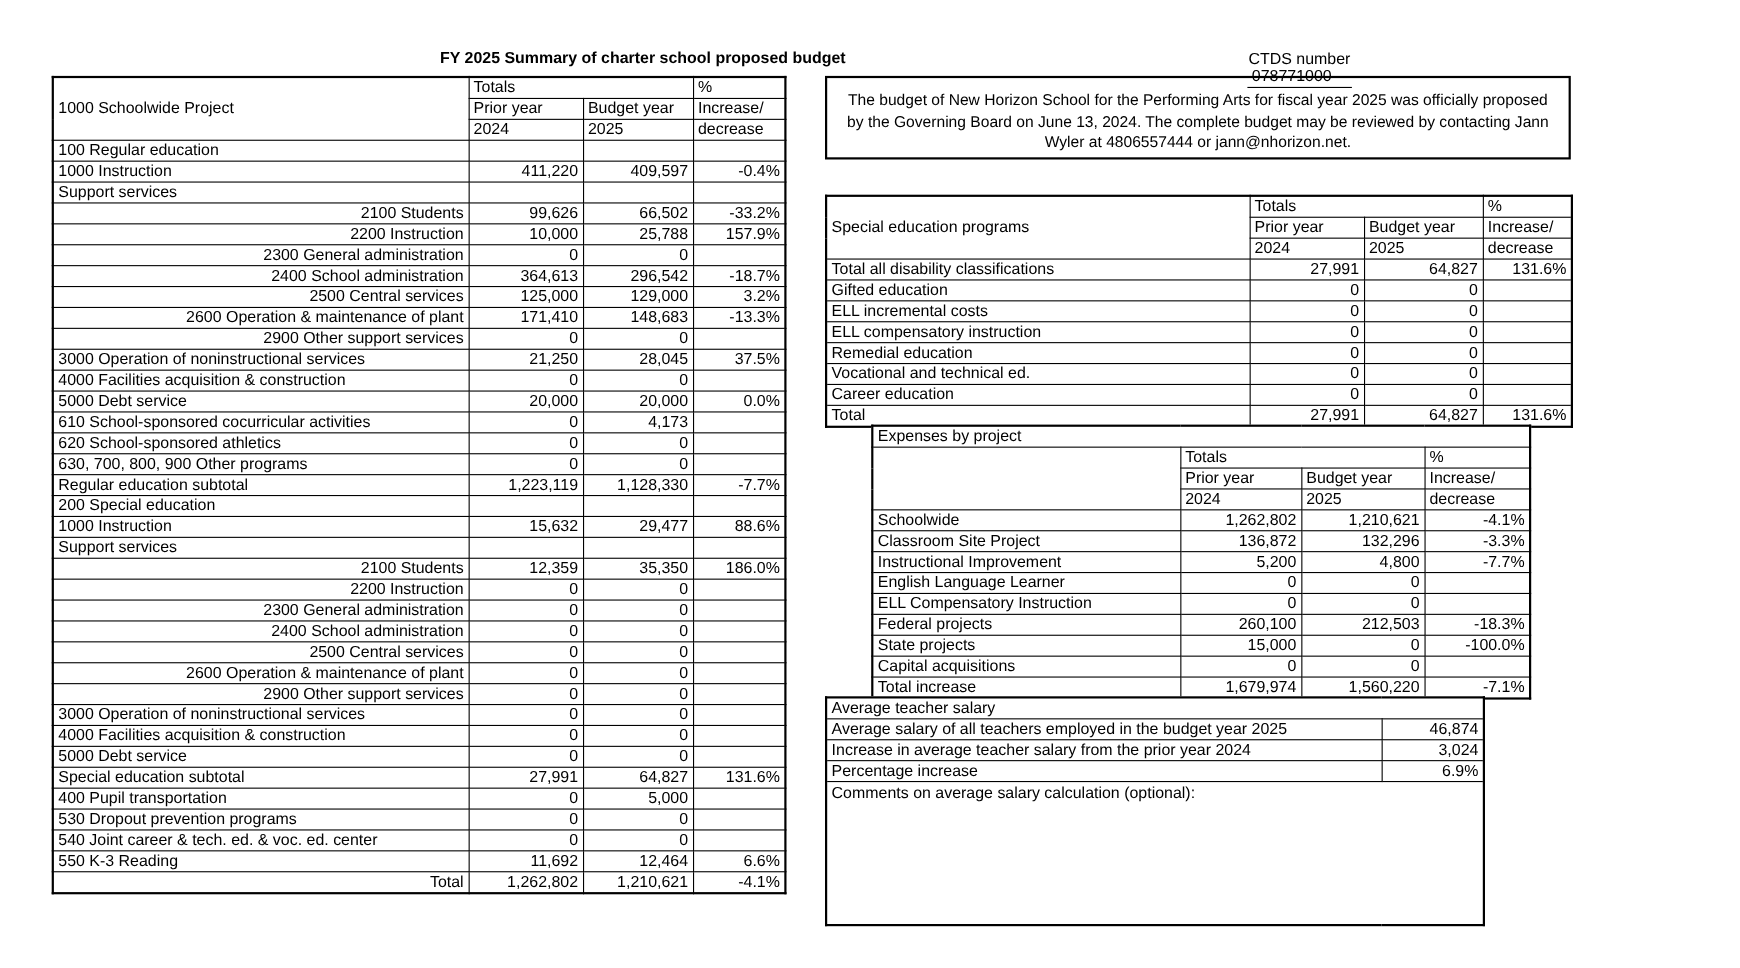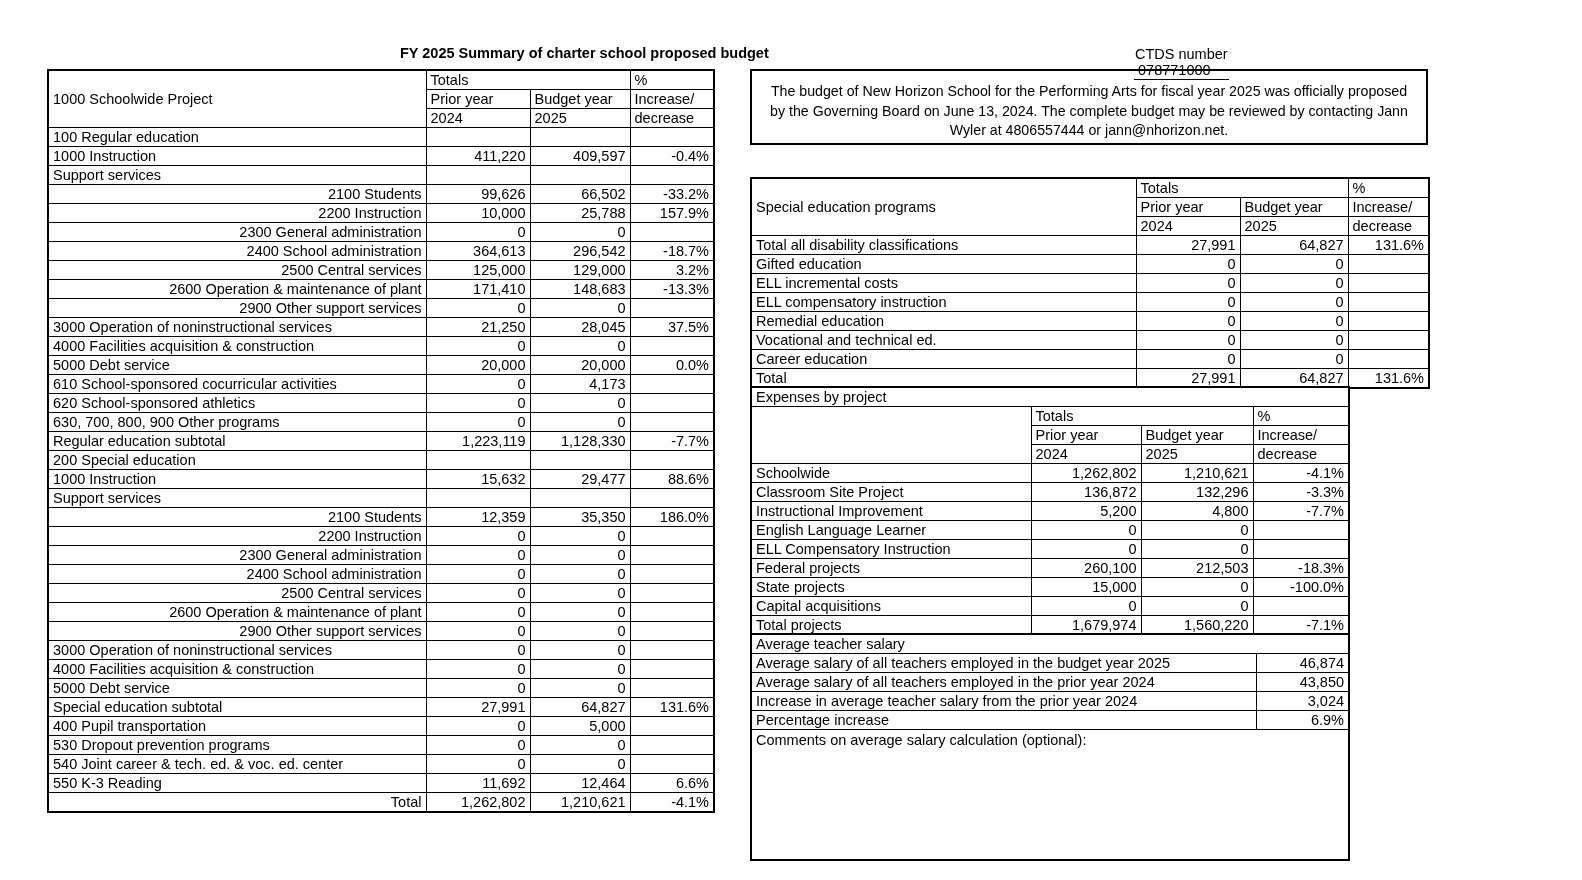--- a/index.html
+++ b/index.html
@@ -120,21 +120,21 @@
   #sped-table col.c2 { width: 108px; }
   #sped-table col.c3 { width: 81px; }
 
   
   #expenses-table {
     position: absolute;
     left: 750px;
     top: 386px;
     width: 598px;
   }
-  #expenses-table table { width: 598px; }
+  #expenses-table table { width: 598px; margin-left: 42px; }
   #expenses-table col.c0 { width: 280px; }
   #expenses-table col.c1 { width: 110px; }
   #expenses-table col.c2 { width: 112px; }
   #expenses-table col.c3 { width: 96px; }
 
   
   #salary-table {
     position: absolute;
     left: 750px;
     top: 633px;
@@ -559,21 +559,21 @@
           <td class="num">0</td>
           <td class="num">-100.0%</td>
         </tr>
         <tr>
           <td class="ind0">Capital acquisitions</td>
           <td class="num">0</td>
           <td class="num">0</td>
           <td class="num"></td>
         </tr>
         <tr>
-          <td class="ind0">Total projects</td>
+          <td class="ind0">Total increase</td>
           <td class="num">1,679,974</td>
           <td class="num">1,560,220</td>
           <td class="num">-7.1%</td>
         </tr>
       </tbody>
   </table>
 </div>
 
 <div id="salary-table">
   <table class="grid frame">
@@ -585,24 +585,20 @@
       <tr>
         <td colspan="2" class="ctr b">Average teacher salary</td>
       </tr>
     </tbody>
     <tbody id="salary-body">
         <tr>
           <td class="ind0">Average salary of all teachers employed in the budget year 2025</td>
           <td class="num">46,874</td>
         </tr>
         <tr>
-          <td class="ind0">Average salary of all teachers employed in the prior year 2024</td>
-          <td class="num">43,850</td>
-        </tr>
-        <tr>
           <td class="ind0">Increase in average teacher salary from the prior year 2024</td>
           <td class="num">3,024</td>
         </tr>
         <tr>
           <td class="ind0">Percentage increase</td>
           <td class="num">6.9%</td>
         </tr>
       </tbody>
     <tbody>
       <tr>

